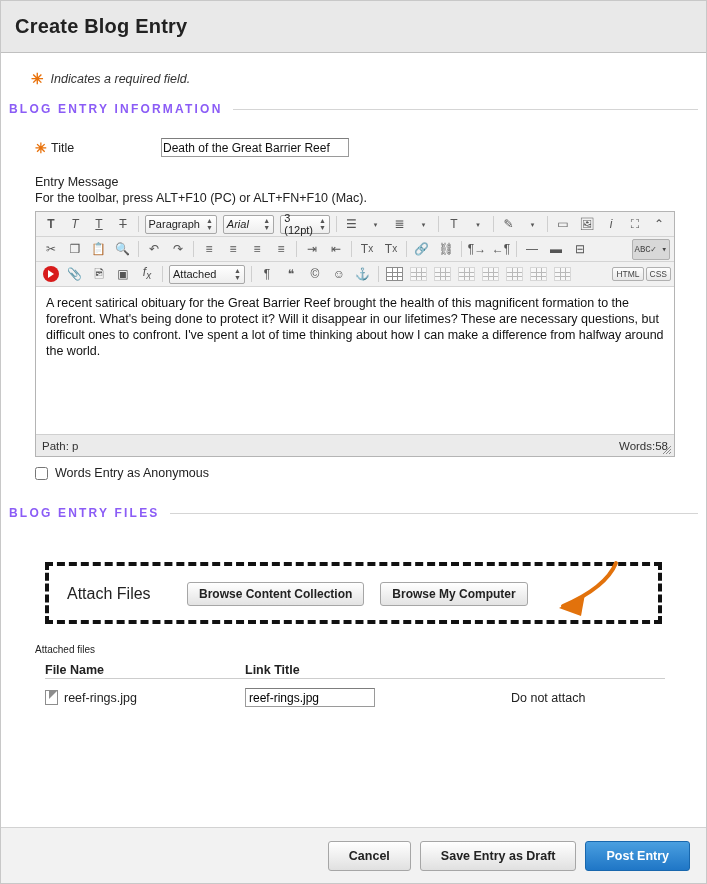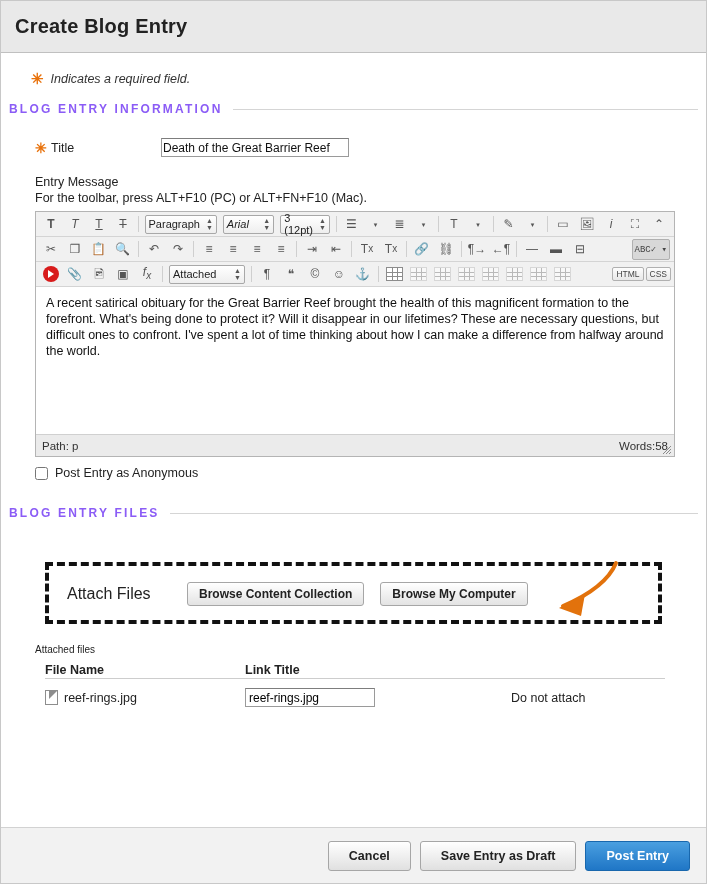--- a/index.html
+++ b/index.html
@@ -611,21 +611,21 @@
         <span>Path: p</span>
         <span>Words:58</span>
         <svg class="resize-grip" viewBox="0 0 10 10">
           <path d="M9 1 L1 9 M9 4 L4 9 M9 7 L7 9" stroke="#8a8a8a" stroke-width="1" fill="none"></path>
         </svg>
       </div>
     </div>
 
     <label class="anon-row">
       <input type="checkbox" style="">
-      <span>Post Entry as Anonymous</span>
+      <span>Words Entry as Anonymous</span>
     </label>
   </div>
 
   <div class="section" style="margin-top:26px;">
     <span class="label">BLOG ENTRY FILES</span>
     <span class="rule"></span>
   </div>
 
   <div class="attach-wrap">
     <div class="dashed-box"></div>

